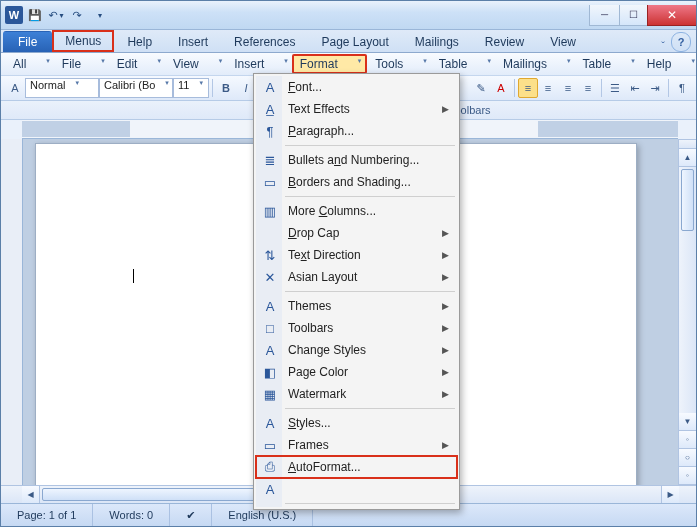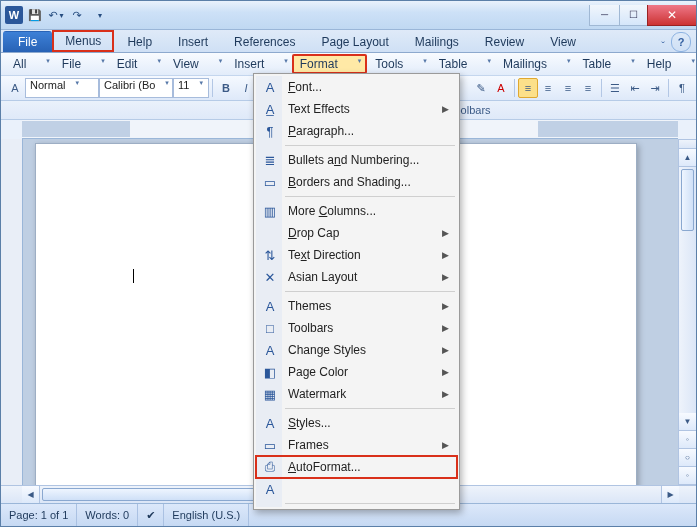--- a/index.html
+++ b/index.html
@@ -56,21 +56,21 @@
   .vscroll .track{flex:1}
   .vsplit{height:8px;background:linear-gradient(#eef3fb,#dbe6f7);border-top:1px solid #b0c4e2;border-bottom:1px solid #b0c4e2}
   
   .hscroll{height:17px;background:linear-gradient(#eef3fb,#dbe6f7);display:flex;align-items:center;border-top:1px solid #b0c4e2}
   .hsbtn{width:17px;height:17px;display:flex;align-items:center;justify-content:center;font-size:8px;color:#3b5a86;background:linear-gradient(#f7faff,#dde9fa);border-right:1px solid #b0c4e2}
   .hsbtn.r{border-left:1px solid #b0c4e2;border-right:none}
   .htrack{flex:1;position:relative;height:100%}
   .hthumb{position:absolute;left:2px;top:2px;bottom:2px;width:300px;border:1px solid #8aa8d0;border-radius:2px;background:linear-gradient(#eef5ff,#cfe0f7)}
   
   .status{height:22px;background:linear-gradient(#dce8fa,#c6d9f3);border-top:1px solid #9ab6d8;display:flex;align-items:center;font-size:11px;color:#1e395b}
-  .stat{padding:0 8px;border-right:1px solid #aac1e2;height:100%;display:flex;align-items:center;gap:4px}
+  .stat{padding:0 16px;border-right:1px solid #aac1e2;height:100%;display:flex;align-items:center;gap:4px}
   .status .spacer{flex:1}
   
   .popup{position:absolute;left:252px;top:72px;width:201px;background:#f4f4f4;border:1px solid #9a9a9a;box-shadow:2px 3px 7px rgba(0,0,0,.3);z-index:50;padding:2px 2px}
   .popup .iconcol{position:absolute;left:2px;top:2px;bottom:2px;width:26px;background:#e9edf4}
   .prow{position:relative;height:22px;display:flex;align-items:center;padding-left:32px;font-size:12px;color:#222}
   .prow .sub{margin-left:auto;margin-right:8px;font-size:9px;color:#555}
   .prow .picon{position:absolute;left:5px;width:18px;height:18px;display:flex;align-items:center;justify-content:center;color:#2b579a;font-size:13px}
   .prow.hl{outline:2px solid #d9301a;outline-offset:-1px}
   .psep{height:1px;margin:3px 2px 3px 29px;background:#cfcfcf}
   .und{text-decoration:underline}

